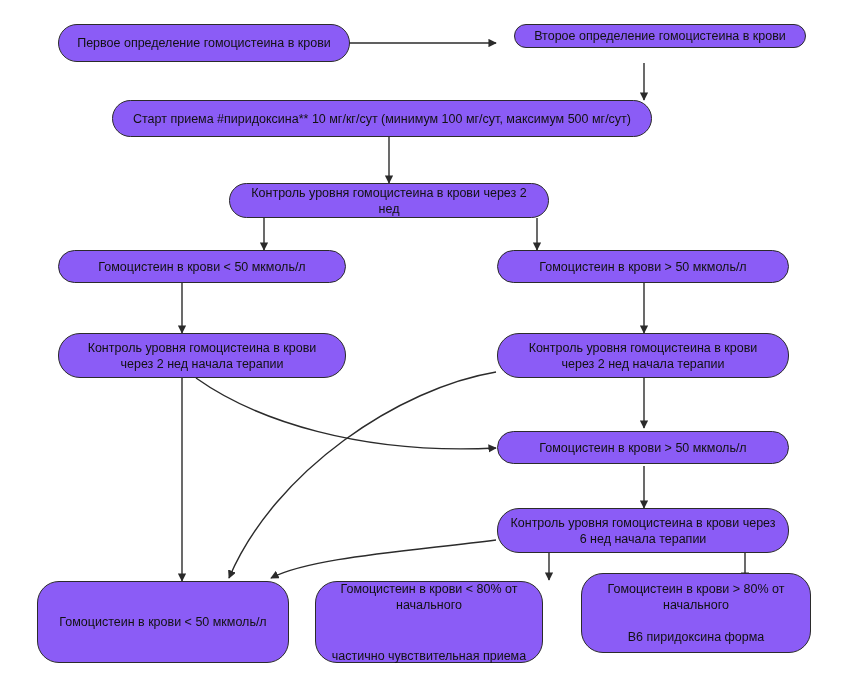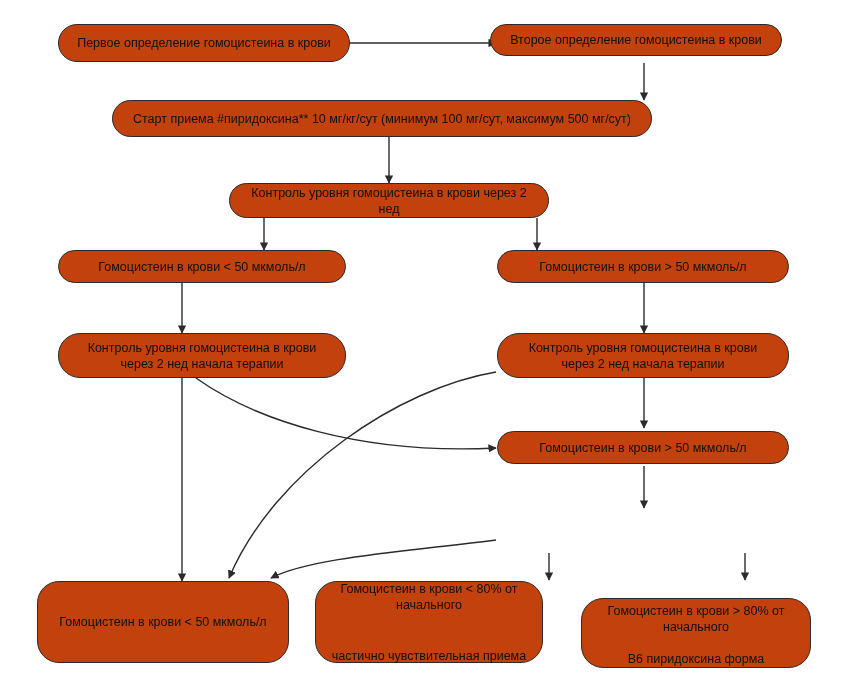--- a/index.html
+++ b/index.html
@@ -23,21 +23,21 @@
     top: 0;
     width: 868px;
     height: 695px;
     pointer-events: none;
   }
   .node {
     position: absolute;
     box-sizing: border-box;
     border: 1.5px solid #2b2b2b;
     border-radius: 22px;
-    background: #c2410c;
+    background: #8b5cf6;
     display: flex;
     flex-direction: column;
     align-items: center;
     justify-content: center;
     text-align: center;
     color: #111111;
     font-size: 12.5px;
     line-height: 1.28;
     padding: 4px 10px;
     z-index: 2;
@@ -89,21 +89,21 @@
       <path d="M 549 553 L 549 580"></path>
 
       <path d="M 745 553 L 745 580"></path>
     </g>
   </svg>
 
   <div class="node" style="left:58px; top:24px; width:292px; height:38px;">
     <span class="line1">Первое определение гомоцистеина в крови</span>
   </div>
 
-  <div class="node" style="left:490px; top:24px; width:292px; height:32px;">
+  <div class="node" style="left:514px; top:24px; width:292px; height:24px;">
     <span class="line1">Второе определение гомоцистеина в крови</span>
   </div>
 
   <div class="node" style="left:112px; top:100px; width:540px; height:37px;">
     <span class="line1">Старт приема #пиридоксина** 10 мг/кг/сут (минимум 100 мг/сут, максимум 500 мг/сут)</span>
   </div>
 
   <div class="node" style="left:229px; top:183px; width:320px; height:35px;">
     <span class="line1">Контроль уровня гомоцистеина в крови через 2 нед</span>
   </div>
@@ -123,28 +123,32 @@
 
   <div class="node" style="left:497px; top:333px; width:292px; height:45px;">
     <span class="line1">Контроль уровня гомоцистеина в крови</span>
     <span class="line2">через 2 нед начала терапии</span>
   </div>
 
   <div class="node" style="left:497px; top:431px; width:292px; height:33px;">
     <span class="line1">Гомоцистеин в крови &gt; 50 мкмоль/л</span>
   </div>
 
+  <div class="node" style="left:497px; top:508px; width:292px; height:45px;">
+    <span class="line1">Контроль уровня гомоцистеина в крови через</span>
+    <span class="line2">6 нед начала терапии</span>
+  </div>
 
   <div class="node two-part" style="left:37px; top:581px; width:252px; height:82px;">
     <span class="line1">Гомоцистеин в крови &lt; 50 мкмоль/л</span>
   </div>
 
   <div class="node two-part" style="left:315px; top:581px; width:228px; height:82px;gap:19px;">
     <span class="line1">Гомоцистеин в крови &lt; 80% от начального</span>
     <span class="line2">частично чувствительная приема</span>
   </div>
 
-  <div class="node two-part" style="left:581px; top:598px; width:230px; height:70px;justify-content:space-between;">
+  <div class="node two-part" style="left:581px; top:573px; width:230px; height:80px;">
     <span class="line1">Гомоцистеин в крови &gt; 80% от начального</span>
     <span class="line2">В6 пиридоксина форма</span>
   </div>
 
 </div>
 
 </body></html>

